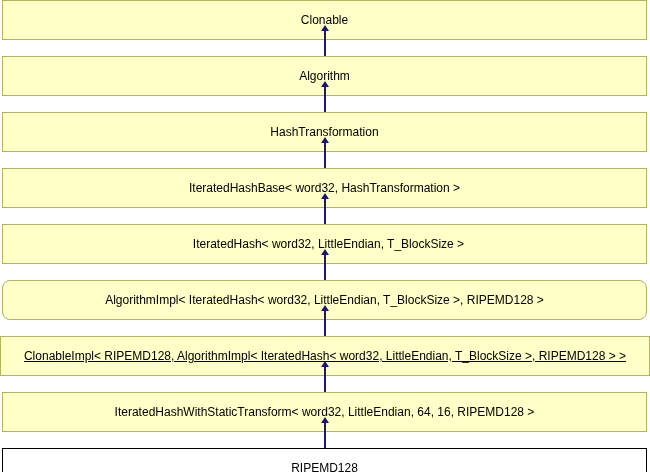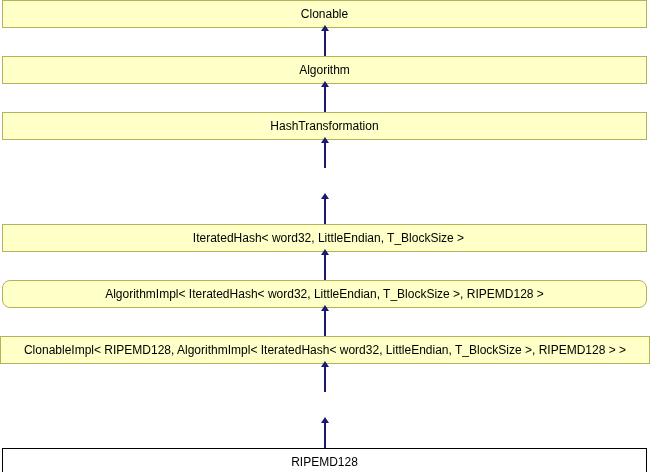--- a/index.html
+++ b/index.html
@@ -14,21 +14,21 @@
   html,body{margin:0;padding:0;background:var(--bg);}
   #diagram{
     position:relative;
     width:650px;height:472px;
     overflow:hidden;
     background:var(--bg);
     font-family:"Liberation Sans",sans-serif;
   }
   .node{
     position:absolute;
-    left:2px;width:645px;height:28px;
+    left:2px;width:645px;height:40px;
     box-sizing:border-box;
     border:1px solid var(--node-border);
     background:var(--node-fill);
     color:var(--text);
     font-size:12px;
     line-height:22px;
     display:flex;align-items:center;justify-content:center;
     white-space:nowrap;
     overflow:hidden;
     cursor:default;
@@ -53,23 +53,25 @@
     background:var(--arrow);
   }
 </style>
 </head>
 <body>
 
 <div id="diagram">
     <div class="node" style="top: 0px;">Clonable</div>
     <div class="node" style="top: 112px;">HashTransformation</div>
     <div class="node" style="top: 56px;">Algorithm</div>
+    <div class="node" style="top: 168px;">IteratedHashBase&lt; word32, HashTransformation &gt;</div>
     <div class="node" style="top: 224px; padding-left: 8px;">IteratedHash&lt; word32, LittleEndian, T_BlockSize &gt;</div>
     <div class="node" style="top: 280px; border-radius: 8px;">AlgorithmImpl&lt; IteratedHash&lt; word32, LittleEndian, T_BlockSize &gt;, RIPEMD128 &gt;</div>
-    <div class="node full" style="top: 336px;">ClonableImpl&lt; RIPEMD128, AlgorithmImpl&lt; IteratedHash&lt; word32, LittleEndian, T_BlockSize &gt;, RIPEMD128 &gt; &gt;</div>
+    <div class="node full" style="top: 336px; text-decoration: underline;">ClonableImpl&lt; RIPEMD128, AlgorithmImpl&lt; IteratedHash&lt; word32, LittleEndian, T_BlockSize &gt;, RIPEMD128 &gt; &gt;</div>
+    <div class="node" style="top: 392px;">IteratedHashWithStaticTransform&lt; word32, LittleEndian, 64, 16, RIPEMD128 &gt;</div>
     <div class="node current" style="top: 448px;">RIPEMD128</div>
     <div class="arrow" style="top: 24px;">
       <div class="head"></div>
       <div class="line"></div>
     </div>
     <div class="arrow" style="top: 80px;">
       <div class="head"></div>
       <div class="line"></div>
     </div>
     <div class="arrow" style="top: 136px;">

